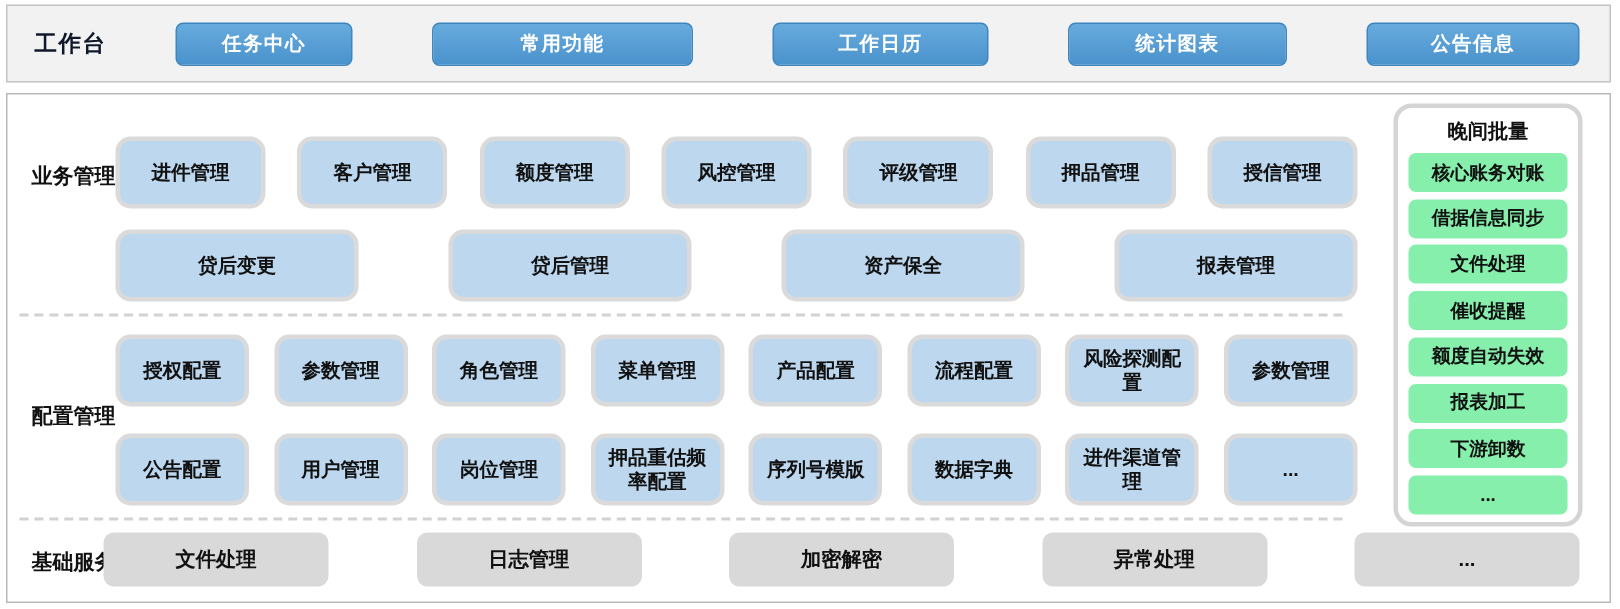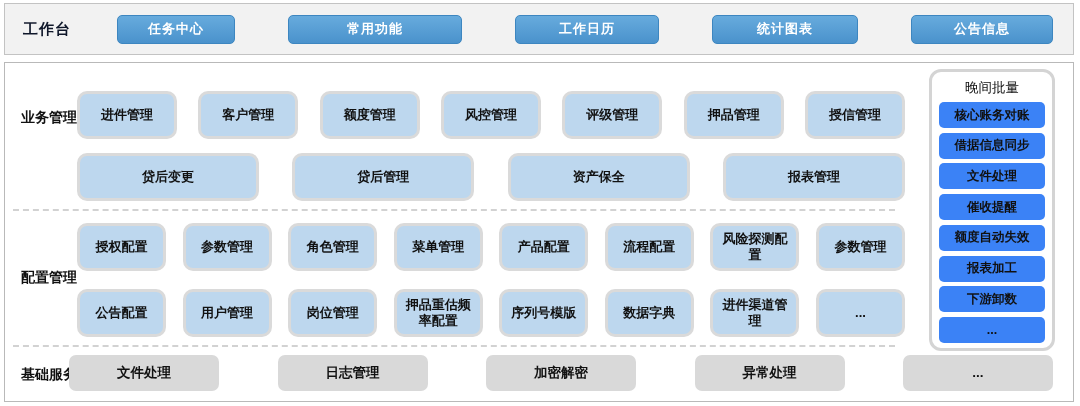--- a/index.html
+++ b/index.html
@@ -45,21 +45,21 @@
   .box{
     box-sizing:border-box;border-radius:10px;
     display:flex;align-items:center;justify-content:center;text-align:center;
     font-weight:bold;color:#111;cursor:pointer;line-height:1.25;
   }
   .blue{
     background:#bdd7ee;border:3px solid #dadada;
     height:48px;font-size:13px;padding:0 5px;
   }
   .w100{width:100px;}
-  .w180{width:182px;}
+  .w180{width:162px;}
   .w88{width:89px;}
   .divider{
     position:absolute;left:8px;width:882px;height:0;
     border-top:2px dashed #d2d2d2;
   }
   .basicrow{
     position:absolute;left:64px;top:292px;width:984px;
     display:flex;justify-content:space-between;
   }
   .gray{
@@ -68,26 +68,26 @@
   }
 
   
   .night{
     position:absolute;right:18px;top:6px;width:126px;height:282px;
     background:#ffffff;border:3px solid #d4d4d4;border-radius:12px;
     box-sizing:border-box;padding:5px 7px;
     display:flex;flex-direction:column;
   }
   .night-title{
-    text-align:center;font-size:13.5px;font-weight:normal;color:#111;
+    text-align:center;font-size:13.5px;font-weight:bold;color:#111;
     margin:2px 0 5px 0;
   }
   .night-items{flex:1;display:flex;flex-direction:column;justify-content:space-between;}
   .night-item{
-    background:#3b82f6;border-radius:5px;height:26px;
+    background:#86efac;border-radius:5px;height:26px;
     display:flex;align-items:center;justify-content:center;
     font-size:12.5px;font-weight:bold;color:#111;cursor:pointer;
   }
 </style>
 </head>
 <body>
 
 <div class="topbar">
   <div class="topbar-label">工作台</div>
   <div class="topbar-buttons">

